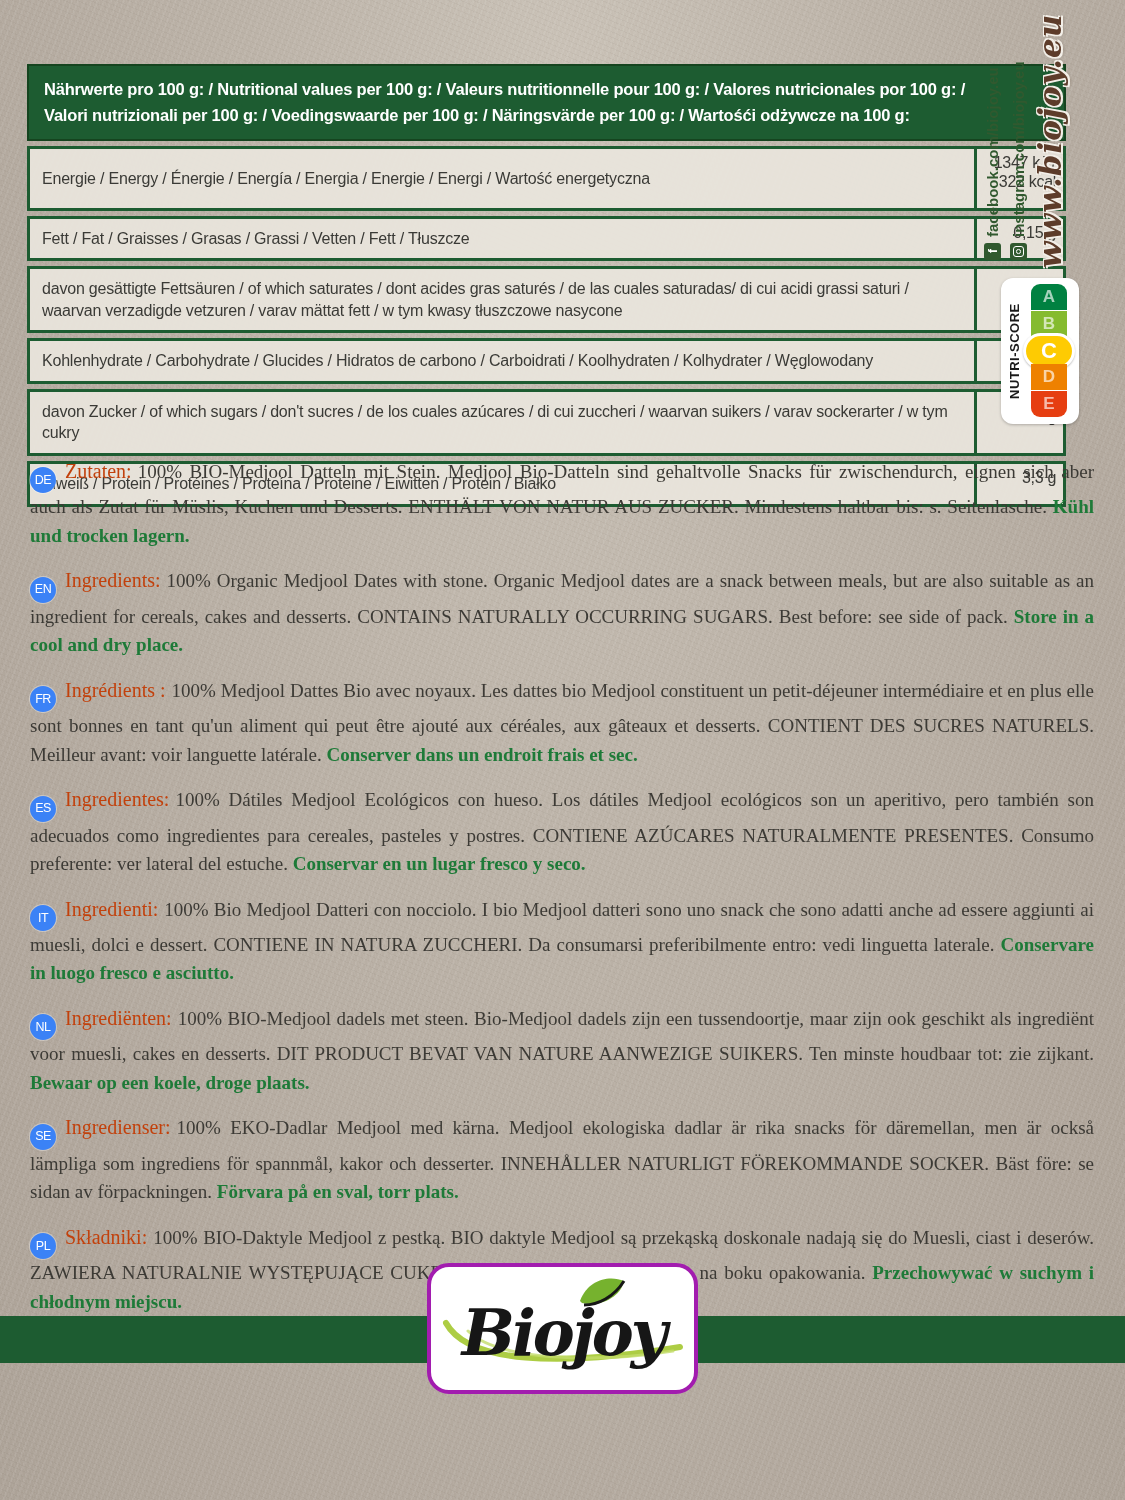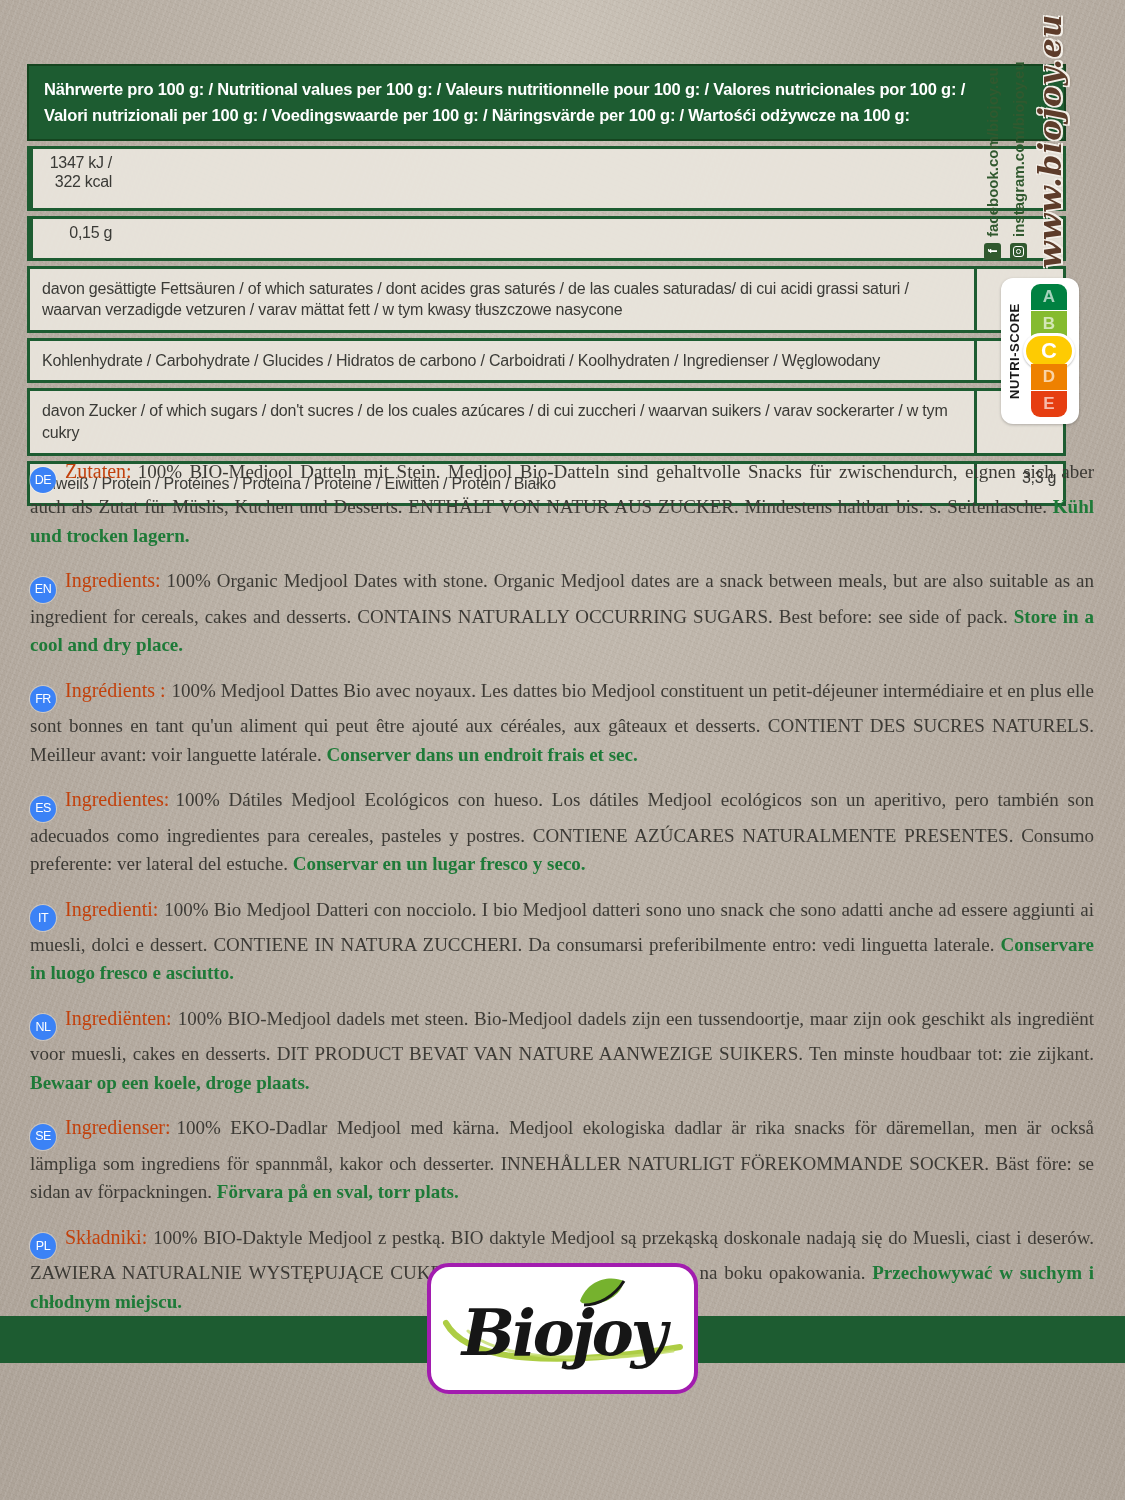--- a/index.html
+++ b/index.html
@@ -75,34 +75,36 @@
 
 <div class="paper"></div>
 
 <div class="ntable">
   <div class="ntable-header">
     <div>Nährwerte pro 100 g: / Nutritional values per 100 g: / Valeurs nutritionnelle pour 100 g: / Valores nutricionales por 100 g: /</div>
     <div>Valori nutrizionali per 100 g: / Voedingswaarde per 100 g: / Näringsvärde per 100 g: / Wartośći odżywcze na 100 g:</div>
   </div>
   <div id="nrows">
   <div class="nrow">
+    <div class="nrow-label">Energie / Energy / Énergie / Energía / Energia / Energie / Energi / Wartość energetyczna</div>
     <div class="nrow-value">1347 kJ / 322 kcal</div>
   </div>
 
   <div class="nrow">
+    <div class="nrow-label">Fett / Fat / Graisses / Grasas / Grassi / Vetten / Fett / Tłuszcze</div>
     <div class="nrow-value">0,15 g</div>
   </div>
 
   <div class="nrow">
     <div class="nrow-label">davon gesättigte Fettsäuren / of which saturates / dont acides gras saturés / de las cuales saturadas/ di cui acidi grassi saturi / waarvan verzadigde vetzuren / varav mättat fett / w tym kwasy tłuszczowe nasycone</div>
     <div class="nrow-value">0,15 g</div>
   </div>
 
   <div class="nrow">
-    <div class="nrow-label">Kohlenhydrate / Carbohydrate / Glucides / Hidratos de carbono / Carboidrati / Koolhydraten / Ingredienser / Węglowodany</div>
+    <div class="nrow-label">Kohlenhydrate / Carbohydrate / Glucides / Hidratos de carbono / Carboidrati / Koolhydraten / Kolhydrater / Węglowodany</div>
     <div class="nrow-value">75 g</div>
   </div>
 
   <div class="nrow">
     <div class="nrow-label">davon Zucker / of which sugars / don't sucres / de los cuales azúcares / di cui zuccheri / waarvan suikers / varav sockerarter / w tym cukry</div>
     <div class="nrow-value">66,5 g</div>
   </div>
 
 
   <div class="nrow">

